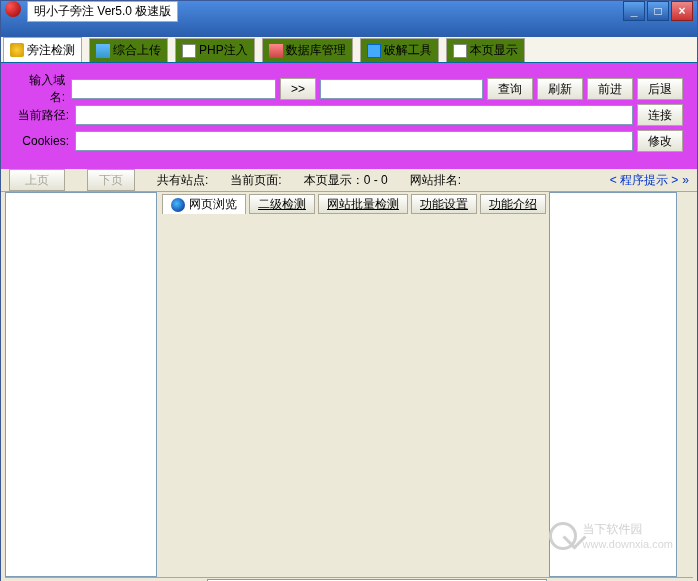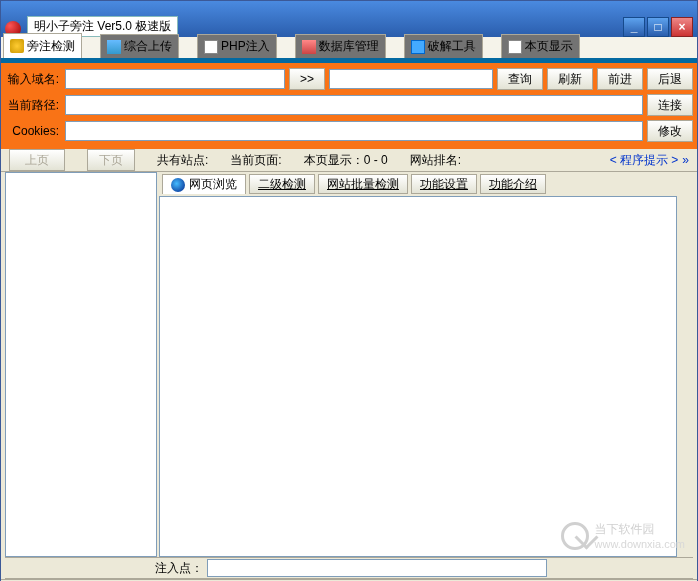--- a/index.html
+++ b/index.html
@@ -1,66 +1,66 @@
 <!DOCTYPE html>
 <html><head>
 <meta charset="utf-8">
 <style>
 * { margin: 0; padding: 0; box-sizing: border-box; font-family: "SimSun", "宋体", sans-serif; font-size: 12px; }
 body { background: #888; }
 .window { width: 698px; height: 581px; position: relative; background: #ece9d8; border: 1px solid #3b5998; }
-.titlebar { height: 36px; background: linear-gradient(to bottom, #4a8ae0, #2a5dac); display: flex; align-items: flex-end; padding: 0 4px; color: #fff; }
+.titlebar { height: 36px; background: linear-gradient(to bottom, #4a8ae0, #2a5dac); display: flex; align-items: flex-start; padding: 0 4px; color: #fff; }
 .titlebar .app-icon { width: 16px; height: 16px; background: radial-gradient(circle at 30% 30%, #f55, #900); border-radius: 50%; margin-right: 6px; }
 .titlebar-title { display: inline-block; border: 1px solid #8bb; background: #fff; color: #000; padding: 1px 6px; font-size: 12px; }
 .titlebar-sub { margin-left: 60px; color: #fff; }
 .winbtns { margin-left: auto; display: flex; gap: 2px; }
 .winbtn { width: 22px; height: 20px; background: linear-gradient(#5da2ee,#2a5dac); border: 1px solid #164a8c; color: #fff; display: flex; align-items: center; justify-content: center; font-weight: bold; cursor: pointer; }
 .winbtn.close { background: linear-gradient(#e88,#c33); border-color: #822; }
 
-.tabbar { height: 26px; background: #f5f3ea; border-bottom: 5px solid #0369a1; display: flex; align-items: flex-end; padding-left: 2px; gap: 18px; }
-.tab { height: 24px; padding: 0 6px; border: 1px solid #aca899; border-bottom: none; background: #737373; display: flex; align-items: center; gap: 3px; cursor: pointer; }
+.tabbar { height: 26px; background: #f5f3ea; border-bottom: 1px solid #0369a1; display: flex; align-items: flex-end; padding-left: 2px; gap: 7px; }
+.tab { height: 24px; padding: 0 6px; border: 1px solid #aca899; border-bottom: none; background: #4d7c0f; display: flex; align-items: center; gap: 3px; cursor: pointer; }
 .tab.active { background: #fff; height: 25px; }
 .tab-icon { width: 14px; height: 14px; display: inline-block; }
 .icon-db { background: radial-gradient(circle, #ffcc33, #cc9900); border-radius: 2px; }
 .icon-chart { background: linear-gradient(#6bf,#39c); }
 .icon-sql { background: radial-gradient(circle, #ffcc33, #cc9900); border-radius: 50%; }
 .icon-php { background: #fff; border: 1px solid #888; }
 .icon-dbm { background: linear-gradient(#f88,#c44); }
 .icon-crack { background: #4af; border: 1px solid #06c; }
 .icon-aux { background: #fff; border: 1px solid #888; }
 .icon-about { background: linear-gradient(#8cf,#26c); transform: skewX(-10deg); }
 .icon-ie { background: radial-gradient(circle at 40% 40%, #4bf, #028); border-radius: 50%; position: relative; }
 
-.form-area { padding: 4px; background: #f97316; }
+.form-area { padding: 14px; background: #d946ef; }
 .form-row { display: flex; align-items: center; gap: 4px; height: 24px; margin-bottom: 2px; }
 .label { width: 56px; text-align: right; padding-right: 2px; }
 .textinput { height: 20px; border: 1px solid #7f9db9; background: #fff; padding: 0 3px; }
 .btn { height: 22px; padding: 0 10px; background: linear-gradient(#fff,#e3e3d5); border: 1px solid #aca899; cursor: pointer; white-space: nowrap; }
 .btn.disabled { color: #aca899; }
 
 .infobar { display: flex; align-items: center; gap: 22px; height: 22px; padding: 0 8px; background: #ece9d8; }
 .infobar .right { margin-left: auto; color: #0033cc; }
 .chev { color: #0033cc; margin-left: 4px; }
 
 .work-area { display: flex; height: 386px; border-top: 1px solid #aca899; }
 .sidepanel { width: 152px; background: #fff; border: 1px solid #7f9db9; margin: 0 2px 0 4px; }
-.mainpanel { flex: 1; display: flex; flex-direction: column; margin-right: 20px; }
+.mainpanel { flex: 1; display: flex; flex-direction: row; margin-right: 20px; }
 .maintabs { height: 24px; display: flex; align-items: center; gap: 3px; padding: 2px 3px; }
 .maintabs .btn { padding: 0 8px; height: 20px; text-decoration: underline; }
 .browsertab { height: 20px; padding: 0 8px; border: 1px solid #aca899; border-bottom: none; background: #fff; display: flex; align-items: center; gap: 4px; }
 .content-white { flex: 1; background: #fff; border: 1px solid #7f9db9; }
 
 .inject-row { display: flex; align-items: center; height: 14px; padding: 10px 4px; background: #ece9d8; }
 .inject-row .label2 { margin-left: 150px; margin-right: 4px; }
 .inject-input { flex: 1; height: 18px; border: 1px solid #7f9db9; background: #fff; max-width: 340px; }
 .hline { height: 1px; background: #aca899; margin: 0 4px; }
 
 .statusbar { height: 20px; background: #ece9d8; border-top: 1px solid #aca899; padding: 2px 6px; display: flex; align-items: center; }
 
-.watermark { position: absolute; right: 12px; bottom: 30px; color: #d0d0d0; font-size: 22px; pointer-events: none; display: flex; align-items: center; gap: 6px; font-family: "Microsoft YaHei"; }
+.watermark { position: absolute; right: 24px; bottom: 30px; color: #d0d0d0; font-size: 22px; pointer-events: none; display: flex; align-items: center; gap: 6px; font-family: "Microsoft YaHei"; }
 .watermark .wm-icon { width: 28px; height: 28px; border: 3px solid #d0d0d0; border-radius: 50%; position: relative; }
 .watermark .wm-icon::after { content: ""; position: absolute; width: 14px; height: 14px; border-right: 3px solid #d0d0d0; border-bottom: 3px solid #d0d0d0; transform: rotate(45deg); top: 4px; left: 14px; }
 .watermark .small { font-size: 11px; color: #d8d8d8; }
 </style>
 </head>
 <body>
 
 <div class="window">
 
   <div class="titlebar">

